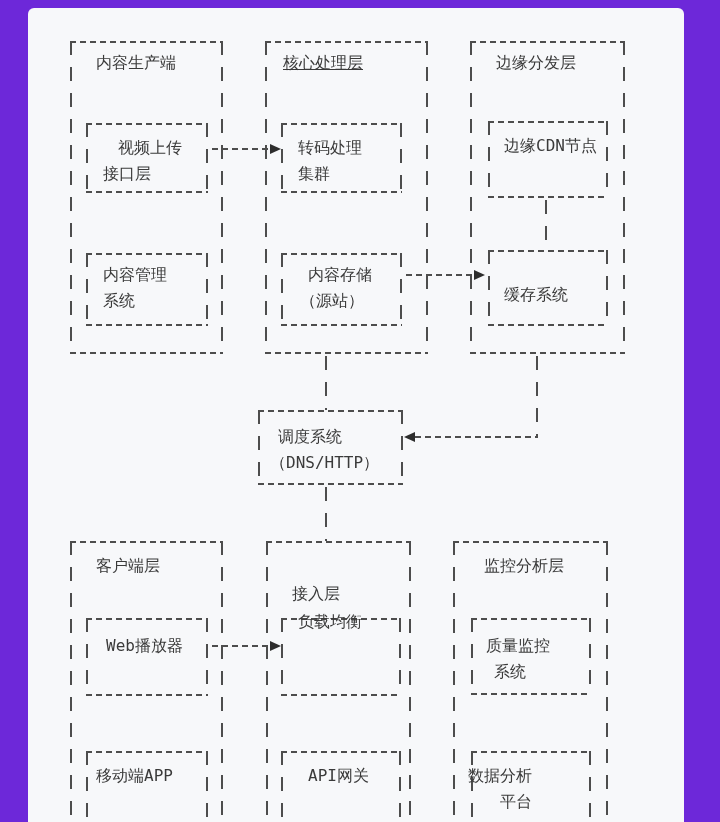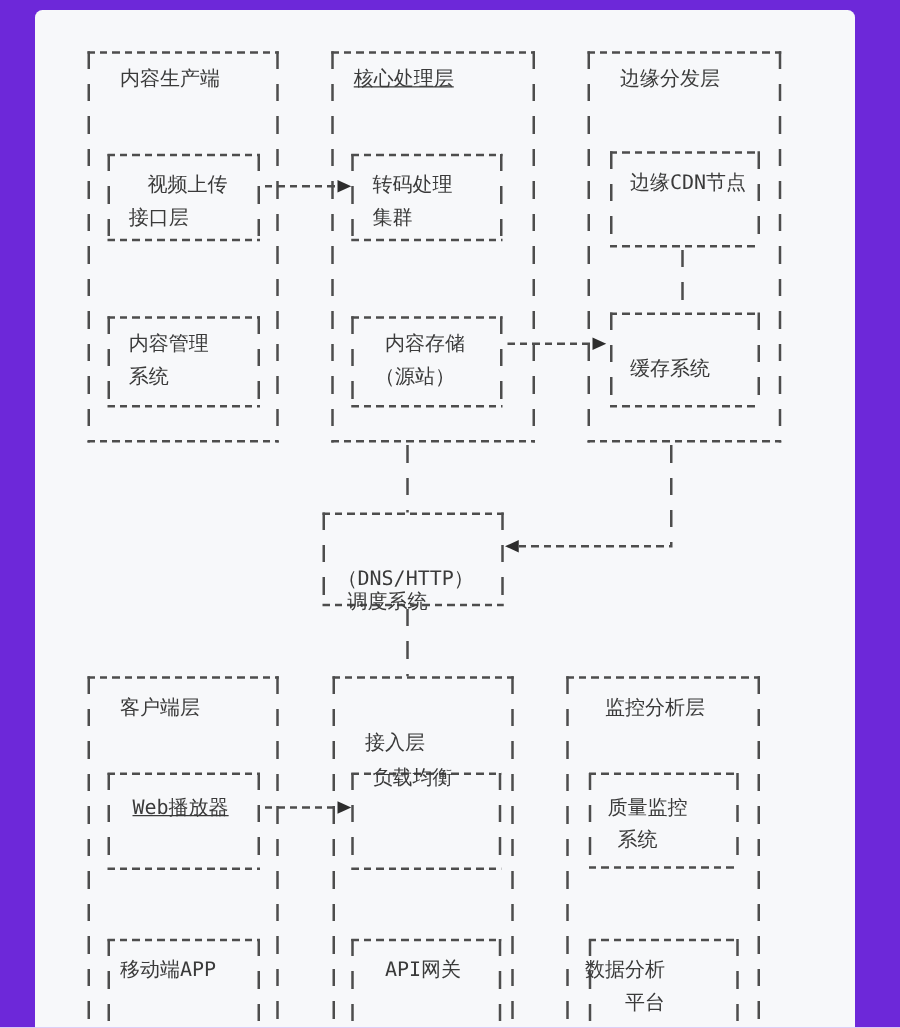--- a/index.html
+++ b/index.html
@@ -99,28 +99,28 @@
     <span class="t" style="left:75px;top:156px;">接口层</span>
     <span class="t" style="left:270px;top:130px;">转码处理</span>
     <span class="t" style="left:270px;top:156px;">集群</span>
     <span class="t" style="left:476px;top:128px;">边缘CDN节点</span>
     <span class="t" style="left:75px;top:257px;">内容管理</span>
     <span class="t" style="left:75px;top:283px;">系统</span>
     <span class="t" style="left:280px;top:257px;">内容存储</span>
     <span class="t" style="left:272px;top:283px;">（源站）</span>
     <span class="t" style="left:476px;top:256px;margin-top:21px;">缓存系统</span>
 
-    <span class="t" style="left:250px;top:419px;margin-top:44px;">调度系统</span>
+    <span class="t" style="left:250px;top:419px;">调度系统</span>
     <span class="t" style="left:242px;top:445px;">（DNS/HTTP）</span>
 
     <span class="t" style="left:68px;top:548px;">客户端层</span>
     <span class="t" style="left:264px;top:576px;">接入层</span>
     <span class="t" style="left:456px;top:548px;">监控分析层</span>
 
-    <span class="t" style="left:78px;top:628px;text-decoration:underline;">Web播放器</span>
+    <span class="t" style="left:78px;top:628px;">Web播放器</span>
     <span class="t" style="left:270px;top:604px;">负载均衡</span>
     <span class="t" style="left:458px;top:628px;">质量监控</span>
     <span class="t" style="left:466px;top:654px;">系统</span>
     <span class="t" style="left:68px;top:758px;">移动端APP</span>
     <span class="t" style="left:280px;top:758px;">API网关</span>
     <span class="t" style="left:440px;top:758px;">数据分析</span>
     <span class="t" style="left:472px;top:784px;">平台</span>
 
   </div>
 </div>

